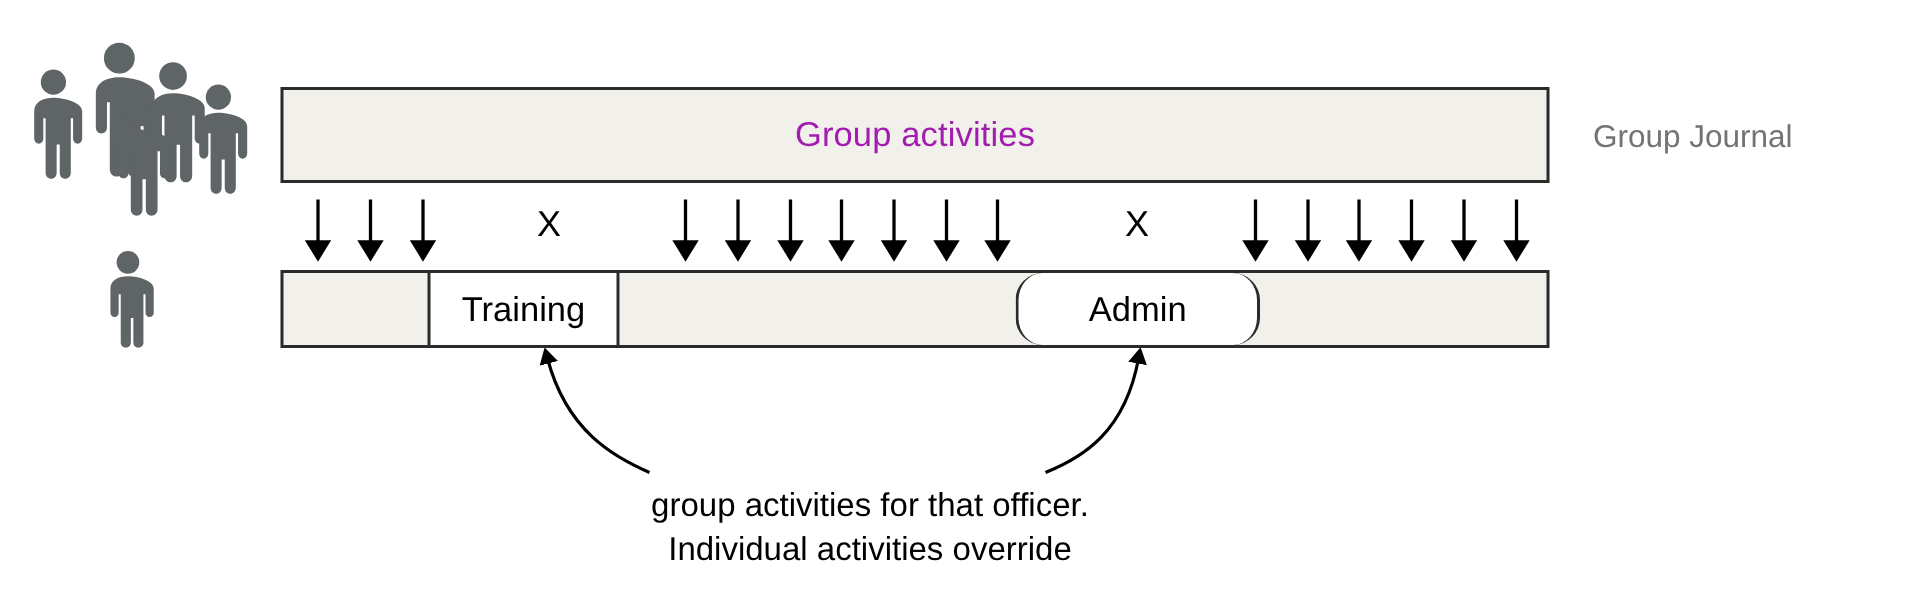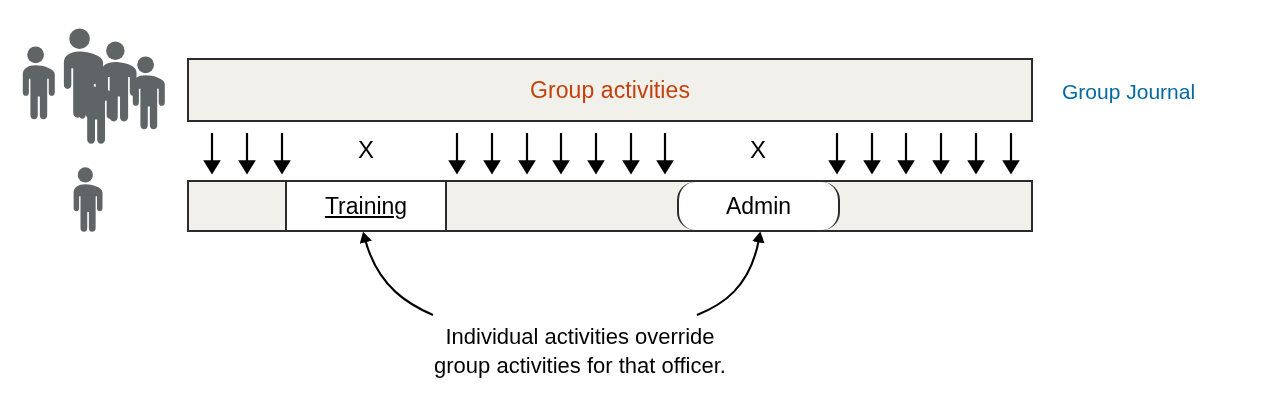--- a/index.html
+++ b/index.html
@@ -35,21 +35,21 @@
   }
   .bar-label {
     position: absolute;
     left: 0;
     right: 0;
     top: 50%;
     transform: translateY(-50%);
     text-align: center;
     font-size: 23px;
     letter-spacing: 0.1px;
-    color: #c2410c;
+    color: #a21caf;
     white-space: nowrap;
   }
   .seg {
     position: absolute;
     top: 0;
     bottom: 0;
     box-sizing: border-box;
     background: #ffffff;
     border-left: 2px solid #2b2b2b;
     border-right: 2px solid #2b2b2b;
@@ -58,21 +58,21 @@
     justify-content: center;
     font-size: 23px;
     color: #000000;
     white-space: nowrap;
   }
 
   
   .side-label {
     position: absolute;
     font-size: 21px;
-    color: #0369a1;
+    color: #737373;
     white-space: nowrap;
   }
 
   
   #arrow-row { position: absolute; left: 0; top: 0; }
   .xmark {
     position: absolute;
     font-size: 24px;
     color: #000000;
     transform: translateX(-50%);
@@ -182,23 +182,23 @@
     </g>
     <g>
       <path d="M697,315 C722,305 750,288 759,239" fill="none" stroke="#000" stroke-width="2.1" marker-end="url(#ahc)"></path>
     </g>
   </svg>
 
   <div class="xmark" style="left:366px; top:136px;">X</div>
   <div class="xmark" style="left:758px; top:136px;">X</div>
 
   <div class="bar" style="left:187px; top:180px; width:846px; height:52px;">
-    <div class="seg" style="left:96px; width:162px;text-decoration:underline;">Training</div>
+    <div class="seg" style="left:96px; width:128px;">Training</div>
     <div class="seg" style="left:488px; width:163px;border-radius:18px;">Admin</div>
   </div>
 
 
   <div id="caption">
+    <div>group activities for that officer.</div>
     <div>Individual activities override</div>
-    <div>group activities for that officer.</div>
   </div>
 
 </div>
 
 </body></html>

